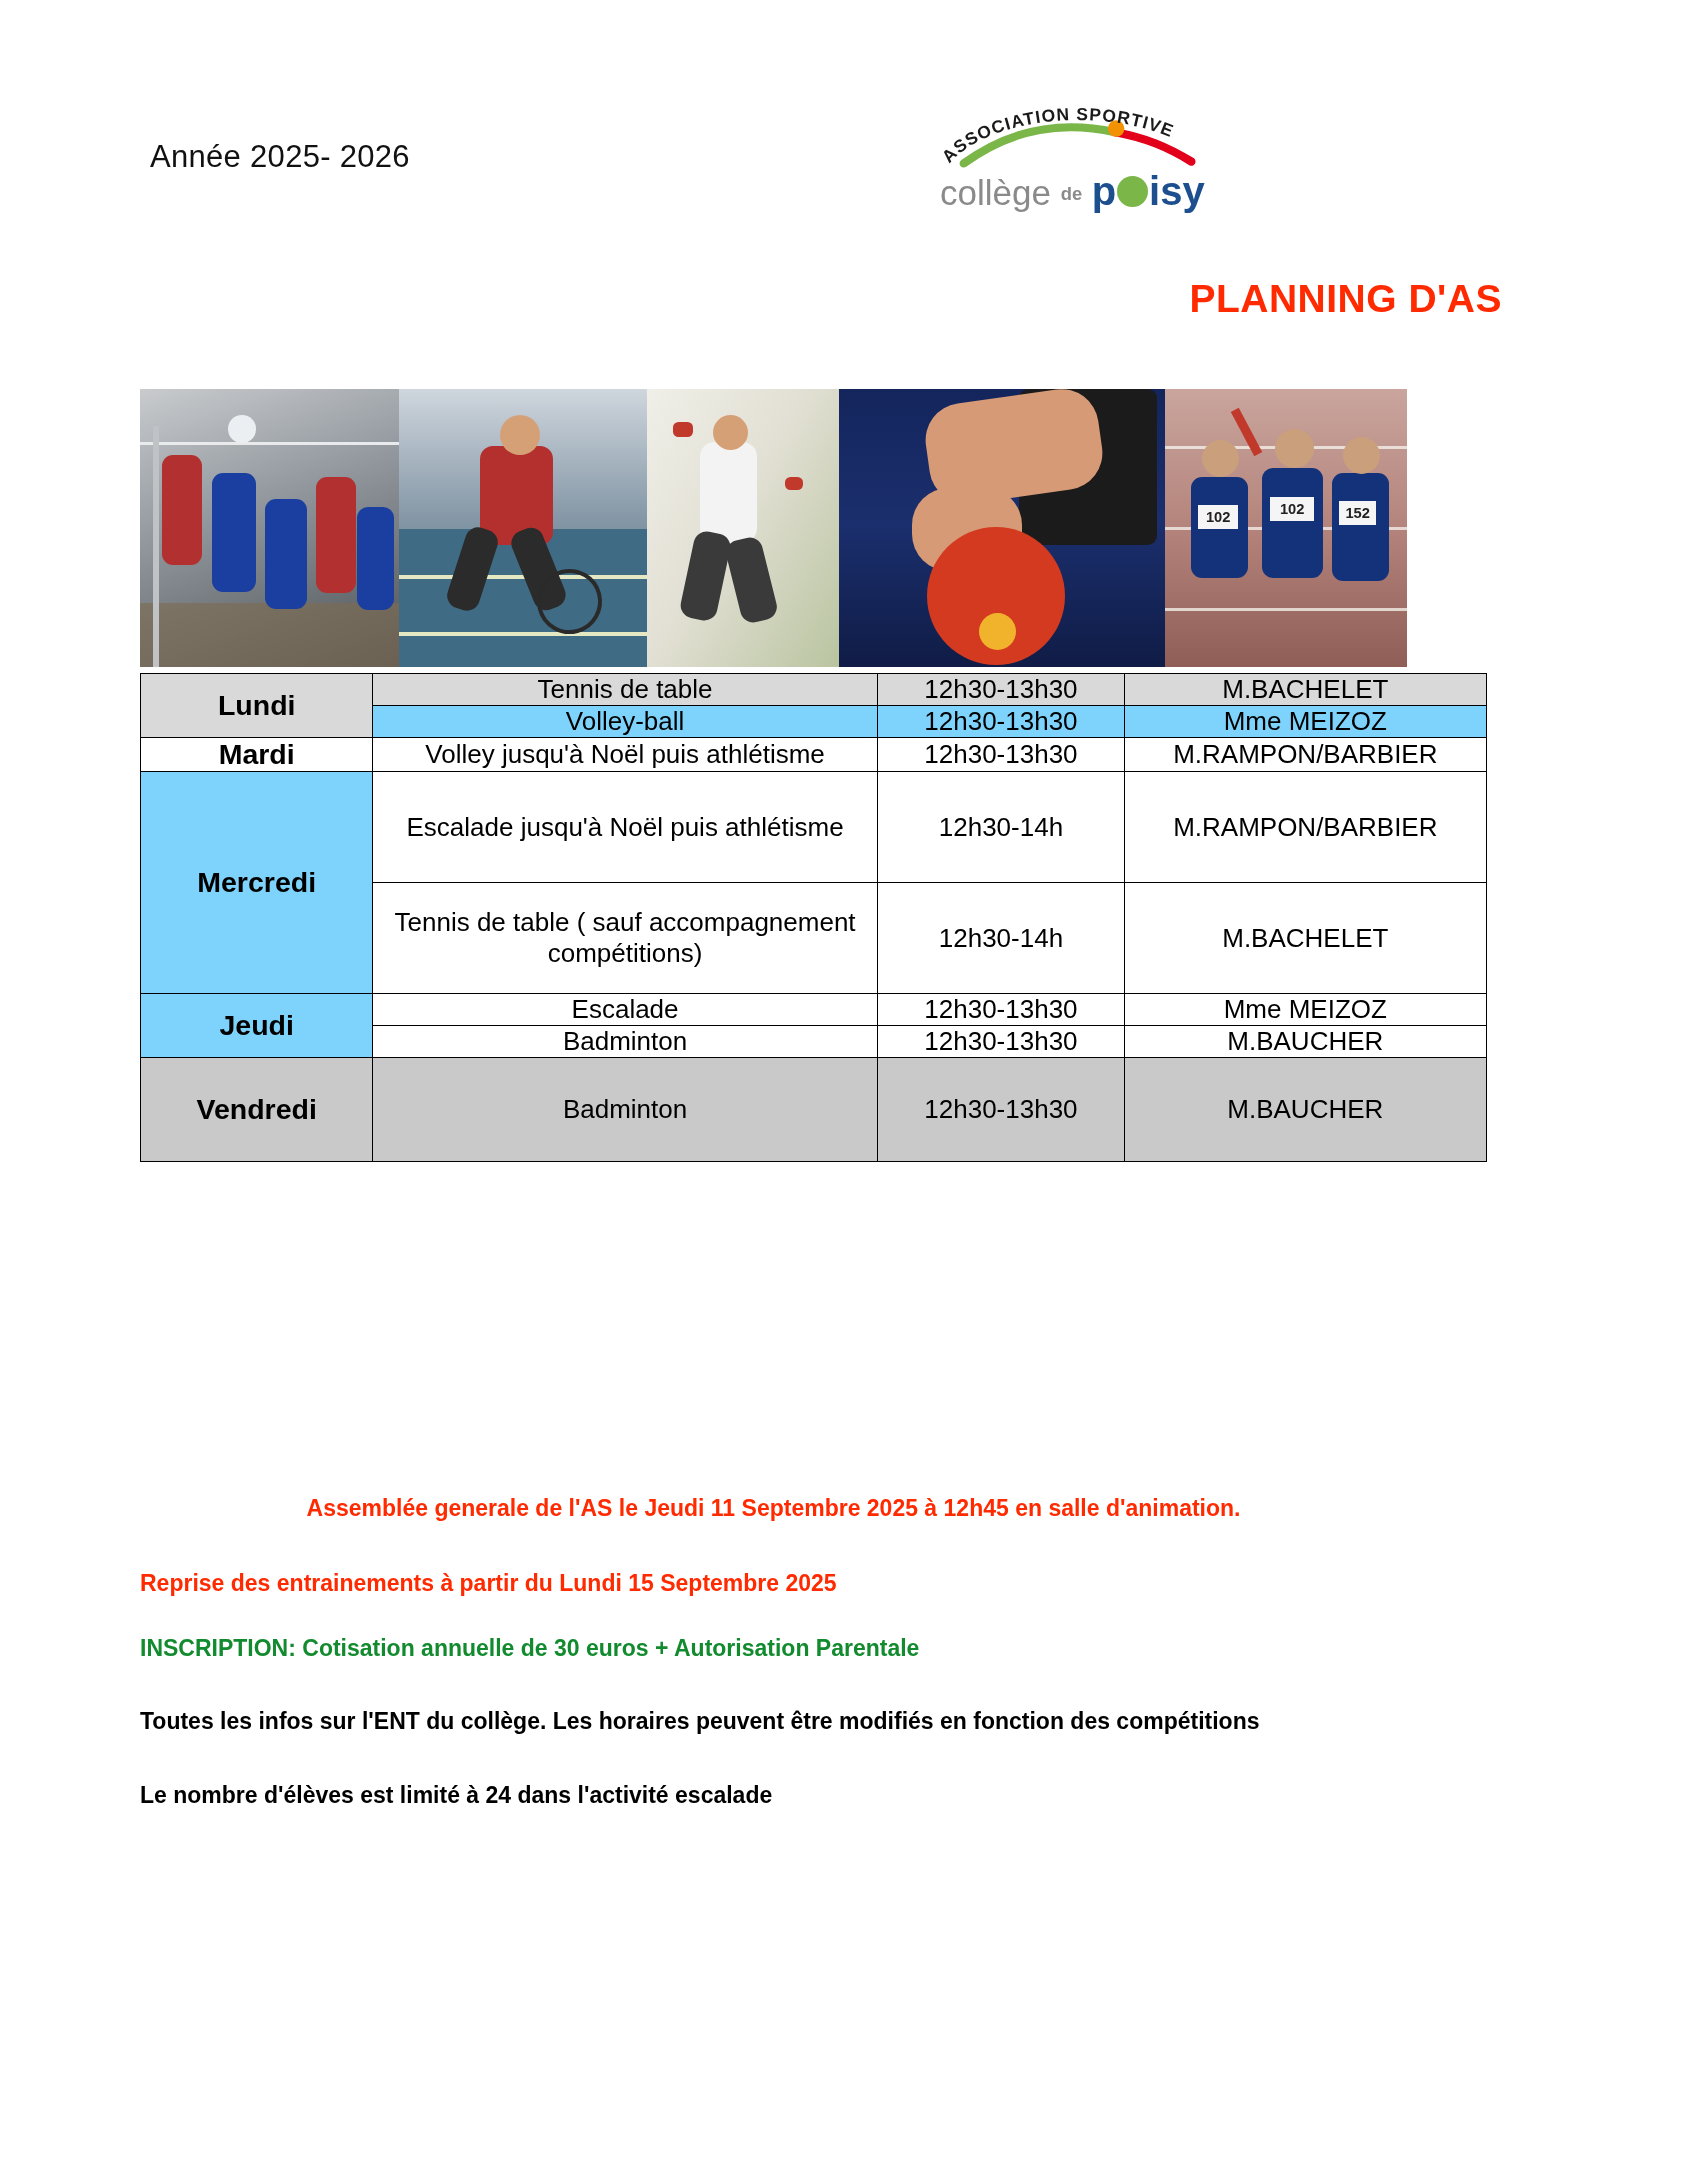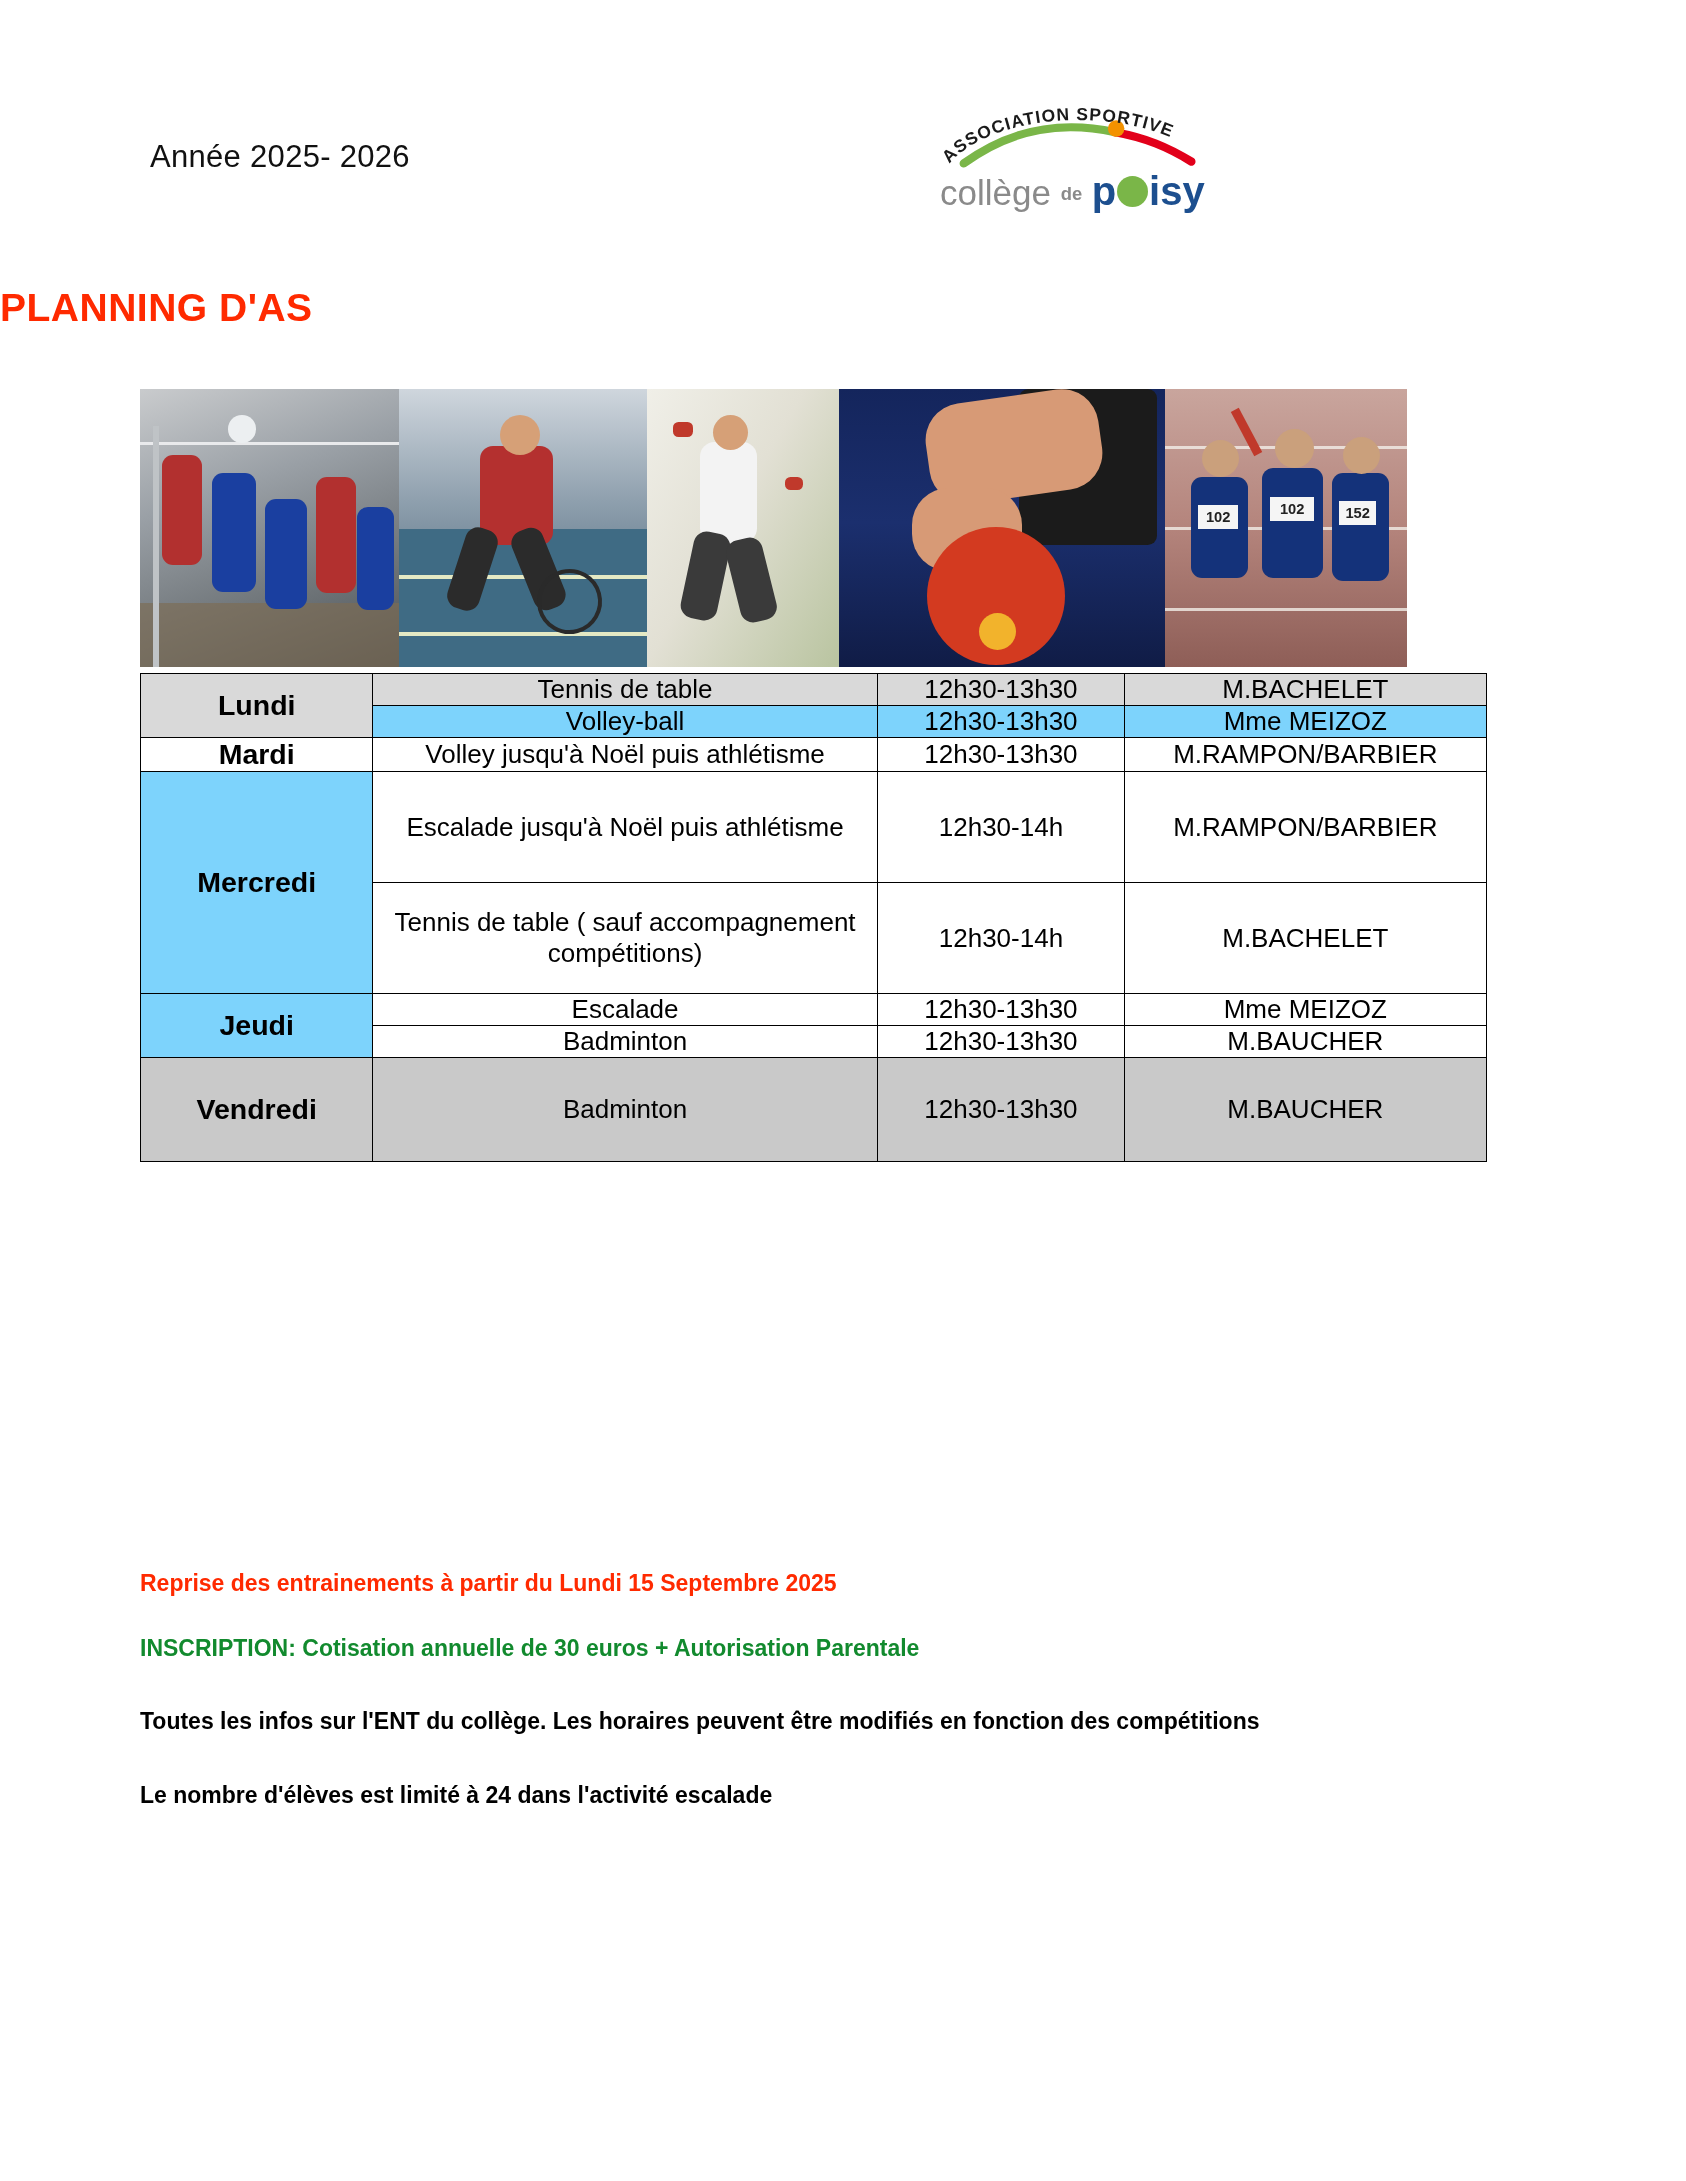--- a/index.html
+++ b/index.html
@@ -85,24 +85,24 @@
     height: 31px;
     border-radius: 50%;
     background: #7ab648;
     vertical-align: -2.8px;
     margin: 0 0.9px;
   }
 
   
   .title {
     position: absolute;
-    top: 286px;
+    top: 277px;
     left: 0;
     width: 1502px;
-    text-align: left;
+    text-align: right;
     font-size: 39px;
     font-weight: bold;
     color: #ff2a00;
     letter-spacing: 0.5px;
   }
 
   
   .photostrip {
     position: absolute;
     left: 140px;
@@ -353,20 +353,21 @@
         <td class="day cell-darkgrey" style="height:103px;">Vendredi</td>
         <td class="activity cell-darkgrey">Badminton</td>
         <td class="time cell-darkgrey">12h30-13h30</td>
         <td class="teacher cell-darkgrey">M.BAUCHER</td>
       </tr>
     </tbody>
   </table>
 
   <div class="notes">
     <div class="n1">
+      <div class="note red center">Assemblée generale de l'AS le Jeudi 11 Septembre 2025 à 12h45 en salle d'animation.</div>
     </div>
     <div class="note red n2">Reprise des entrainements à partir du Lundi 15 Septembre 2025</div>
     <div class="note green n3">INSCRIPTION: Cotisation annuelle de 30 euros  + Autorisation Parentale</div>
     <div class="note black n4">Toutes les infos sur l'ENT du collège. Les horaires peuvent être modifiés en fonction des compétitions</div>
     <div class="note black n5">Le nombre d'élèves est limité à 24 dans l'activité escalade</div>
   </div>
 
 </div>
 
 

